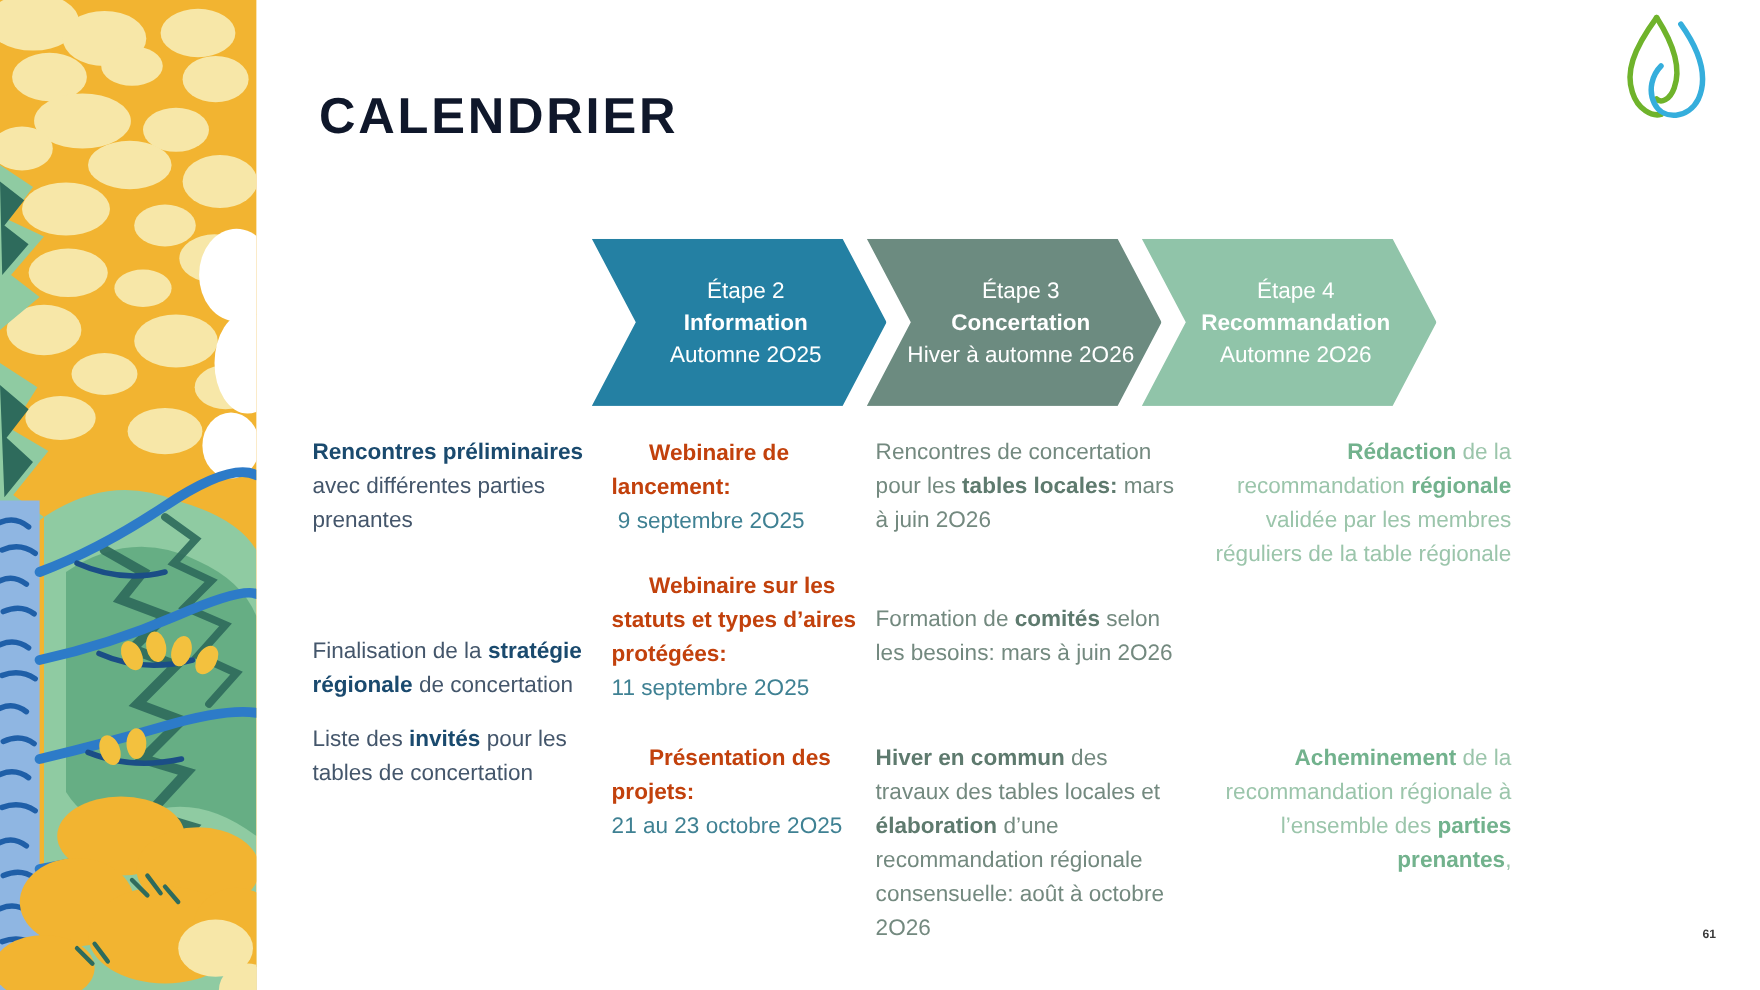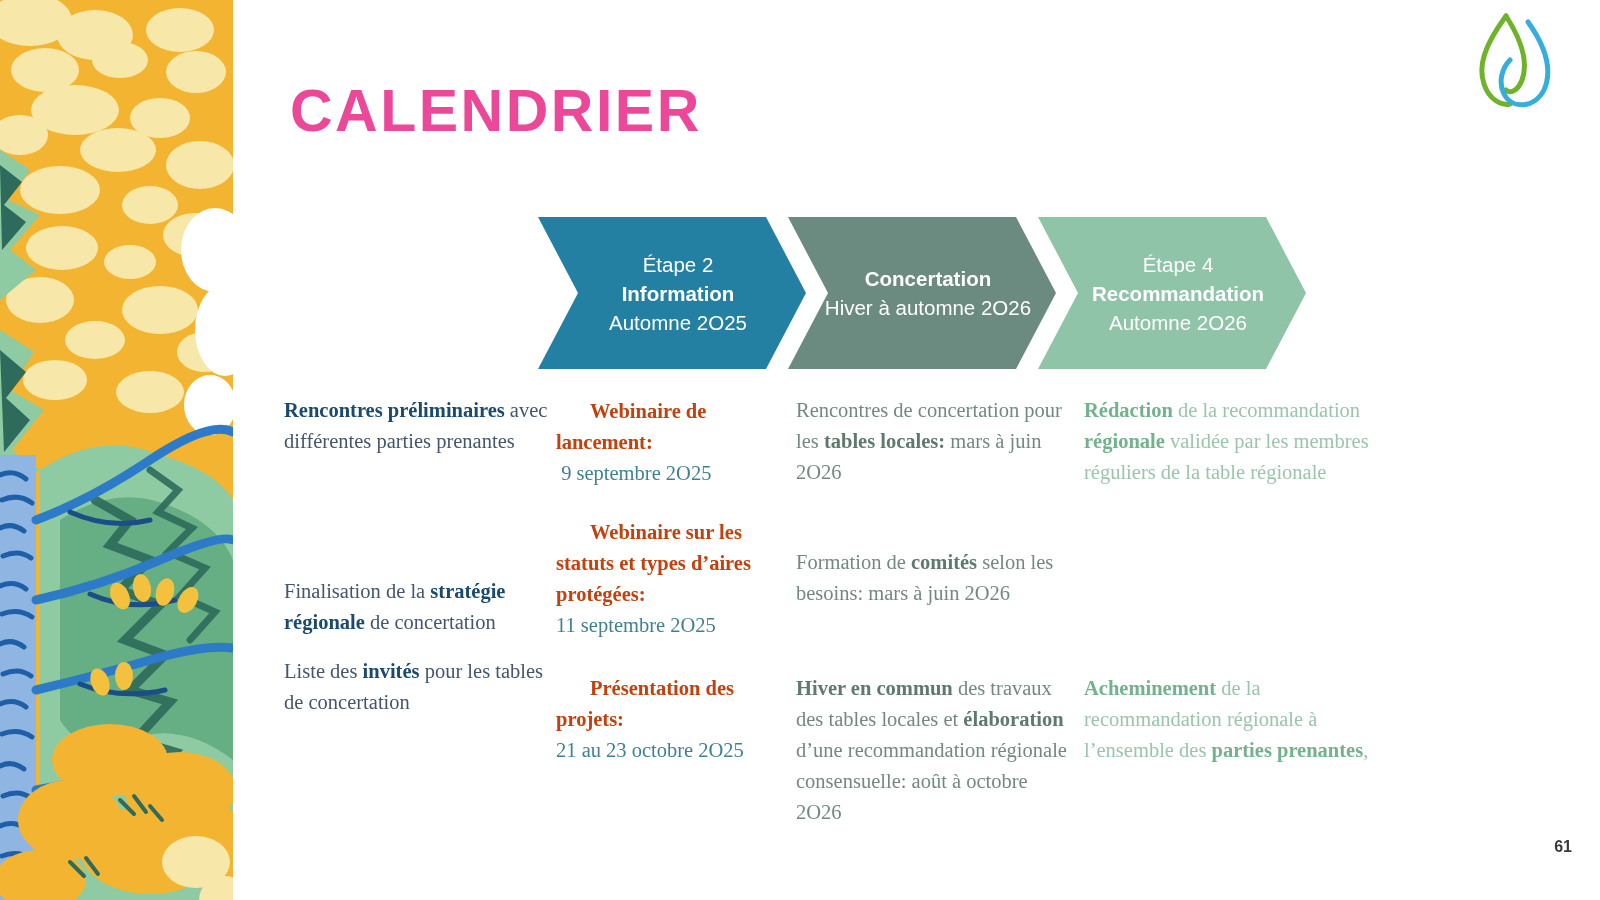--- a/index.html
+++ b/index.html
@@ -29,24 +29,24 @@
   .logo {
     position: absolute;
     right: 42px; top: 8px;
     width: 96px; height: 110px;
   }
 
   
   .page-title {
     position: absolute;
     left: 290px; top: 82px;
-    font-size: 59px;
+    font-size: 46px;
     font-weight: 700;
     letter-spacing: 2.5px;
-    color: #ec4899;
+    color: #0f172a;
     line-height: 1;
   }
 
   
   .timeline {
     position: absolute;
     left: 288px; top: 217px;
     width: 1240px; height: 152px;
   }
   .chev {
@@ -98,28 +98,28 @@
     position: absolute;
     left: 284px; top: 392px;
     width: 1260px; height: 480px;
   }
   .col { position: absolute; top: 0; }
   .col1 { left: 0;    width: 270px; color: #44566B; }
   .col2 { left: 272px; width: 238px; color: #3F7D8C; }
   .col3 { left: 512px; width: 282px; color: #6F8B80; }
   .col4 { left: 800px; width: 290px; color: #8FC0A4; }
 
-  .block { font-size: 20.5px; line-height: 31px; font-family: Liberation Serif, serif; }
+  .block { font-size: 20.5px; line-height: 31px; }
   .col1 .block { color: #44566B; }
   .col1 b { color: #1A4A6E; font-weight: 700; }
   .col2 .block { color: #3F8193; }
   .col2 b { color: #c2410c; font-weight: 700; margin-left: 34px; }
   .col3 .block { color: #73897F; }
   .col3 b { color: #5E7A6E; font-weight: 700; }
-  .col4 .block { color: #9BC5AB; }
+  .col4 .block { color: #9BC5AB; text-align: right; }
   .col4 b { color: #72B28D; font-weight: 700; }
 
   .bk-a { position: absolute; top: 0; }
   .bk-b { position: absolute; }
   .bk-c { position: absolute; }
 
   
   .col1 .bk-a { top: 3px; }
   .col1 .bk-b { top: 152px; margin-top: 32px; }
   .col1 .bk-c { top: 264px; }
@@ -131,22 +131,22 @@
   .col3 .bk-a { top: 3px; }
   .col3 .bk-b { top: 155px; }
   .col3 .bk-c { top: 281px; }
 
   .col4 .bk-a { top: 3px; }
   .col4 .bk-c { top: 281px; }
 
   
   .page-num {
     position: absolute;
-    right: 28px; bottom: 44px;
-    font-size: 16px;
+    right: 40px; bottom: 44px;
+    font-size: 11px;
     font-weight: 700;
     color: #3A3A3A;
   }
 </style>
 </head>
 <body>
 
 <div class="slide">
 
   <div class="art-panel">
@@ -279,20 +279,21 @@
     <div class="chev c2">
       <div class="chev-inner">
         <div class="ln">Étape 2</div>
         <div class="ln b">Information</div>
         <div class="ln">Automne 2O25</div>
       </div>
     </div>
 
     <div class="chev c3">
       <div class="chev-inner">
+        <div class="ln">Étape 3</div>
         <div class="ln b">Concertation</div>
         <div class="ln">Hiver à automne 2O26</div>
       </div>
     </div>
 
     <div class="chev c4">
       <div class="chev-inner">
         <div class="ln">Étape 4</div>
         <div class="ln b">Recommandation</div>
         <div class="ln">Automne 2O26</div>

